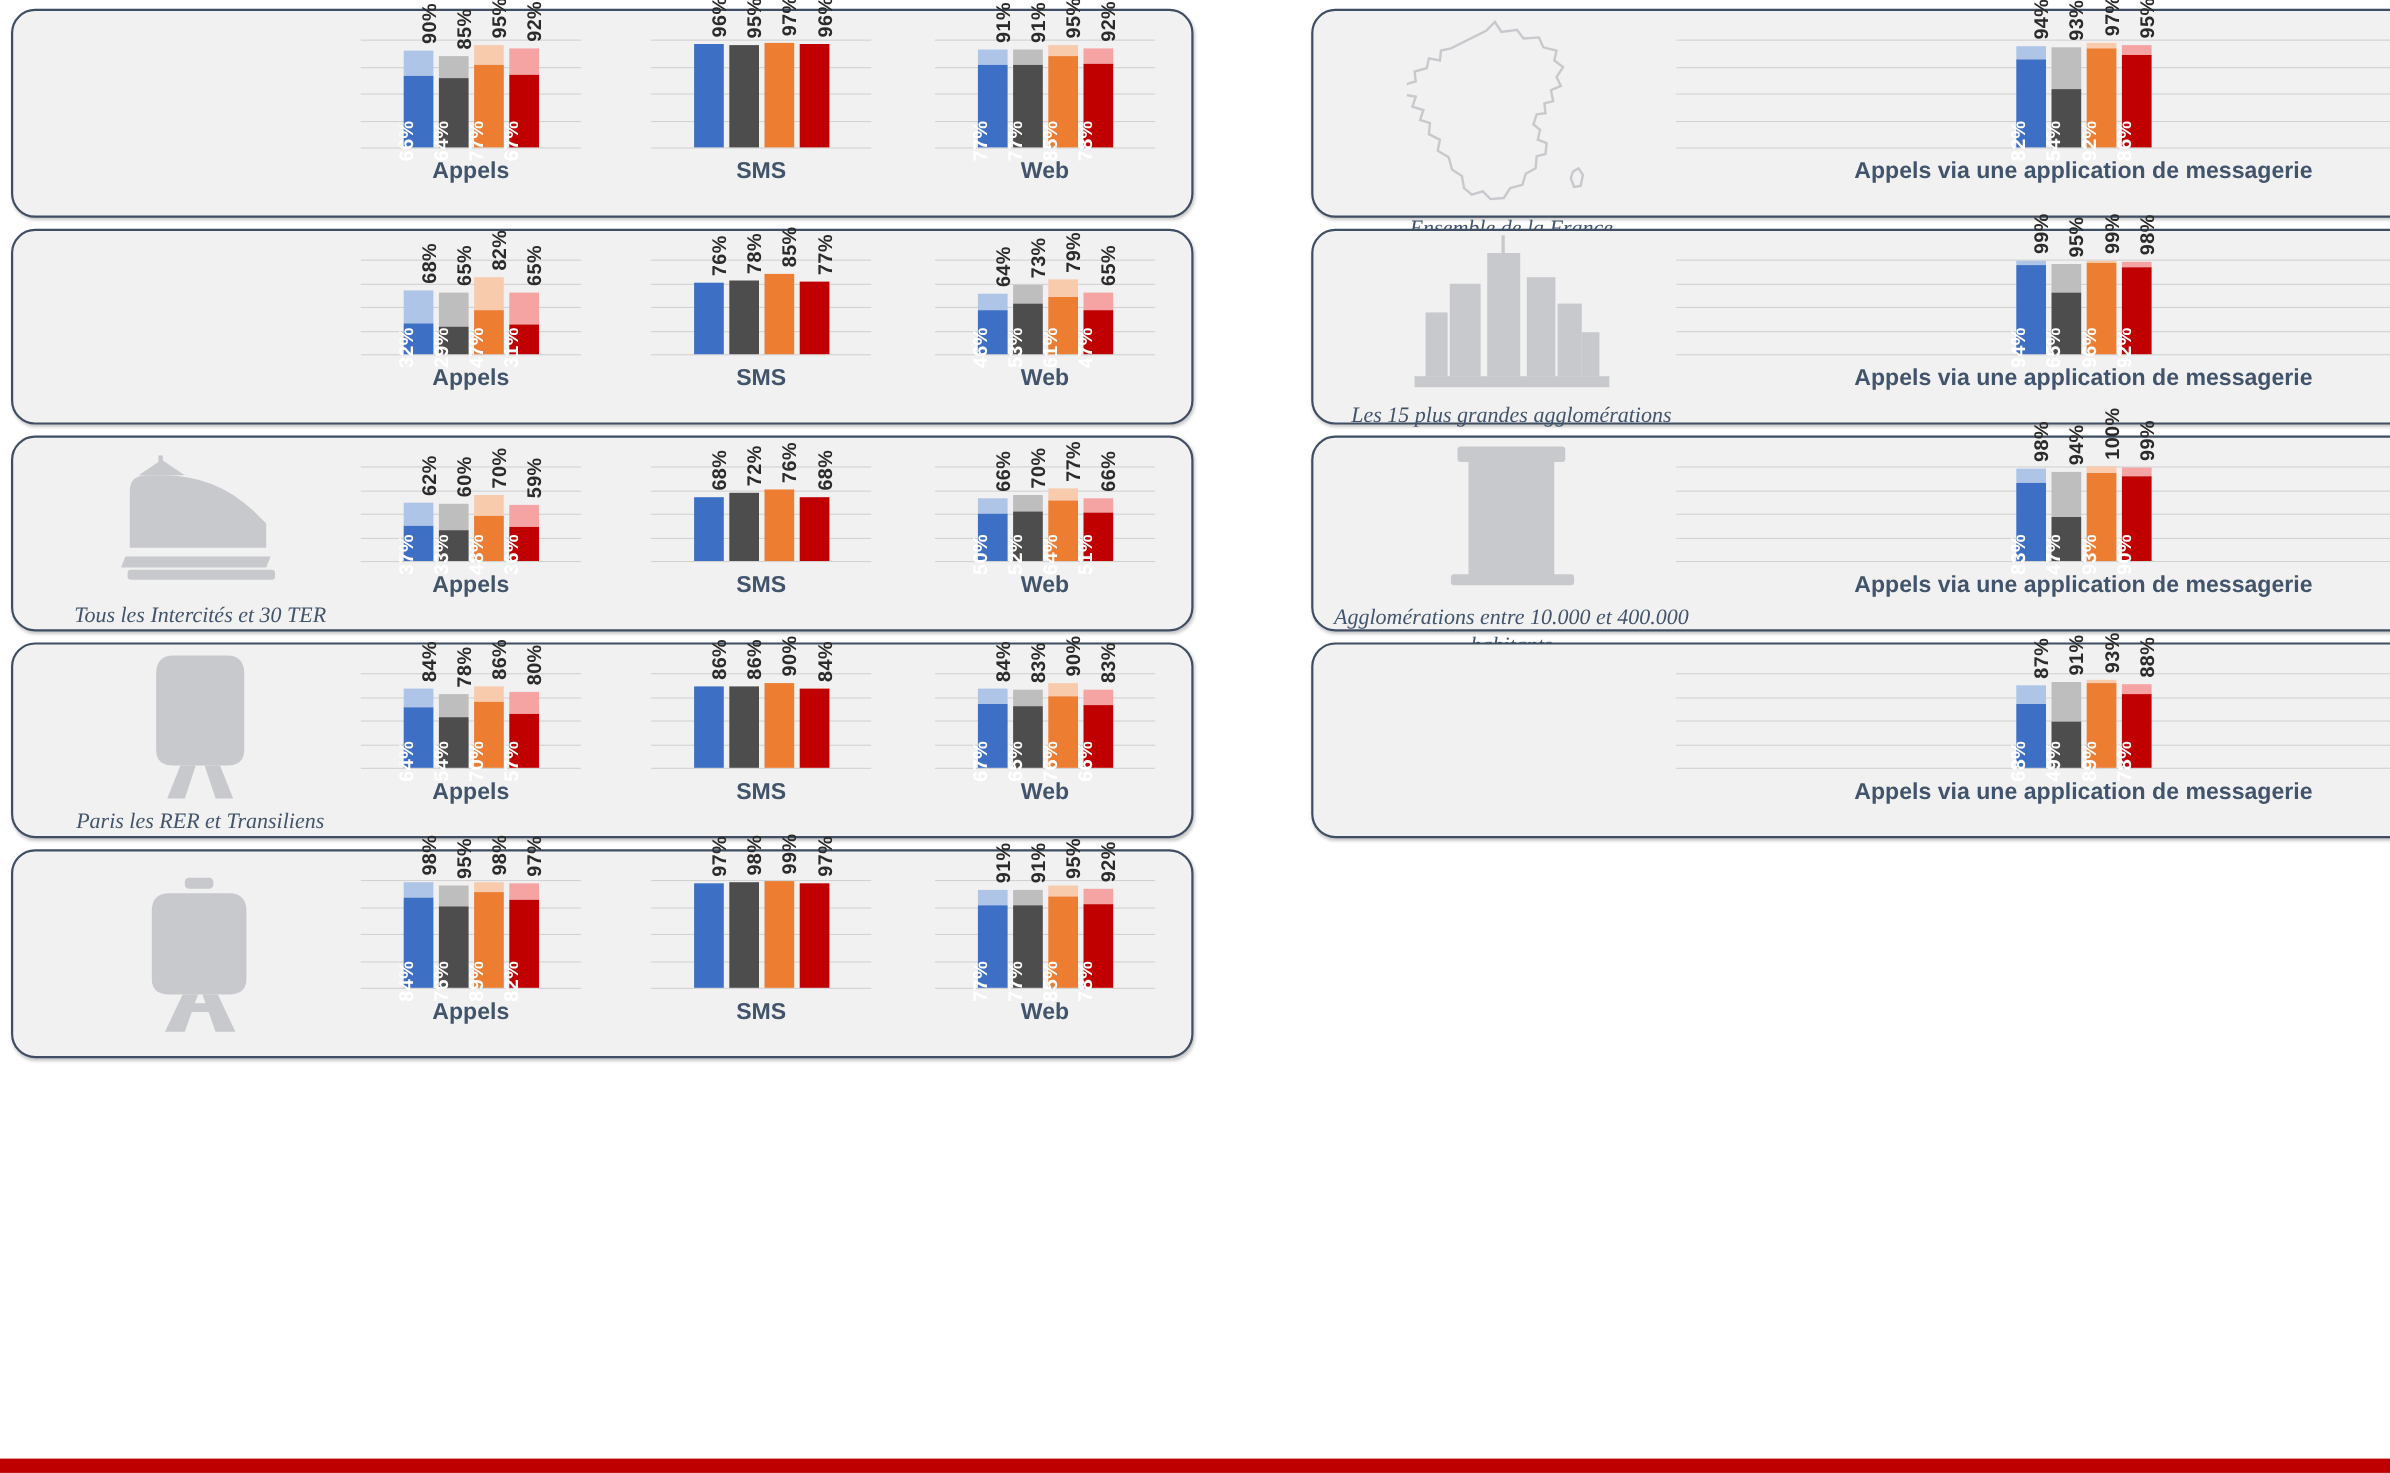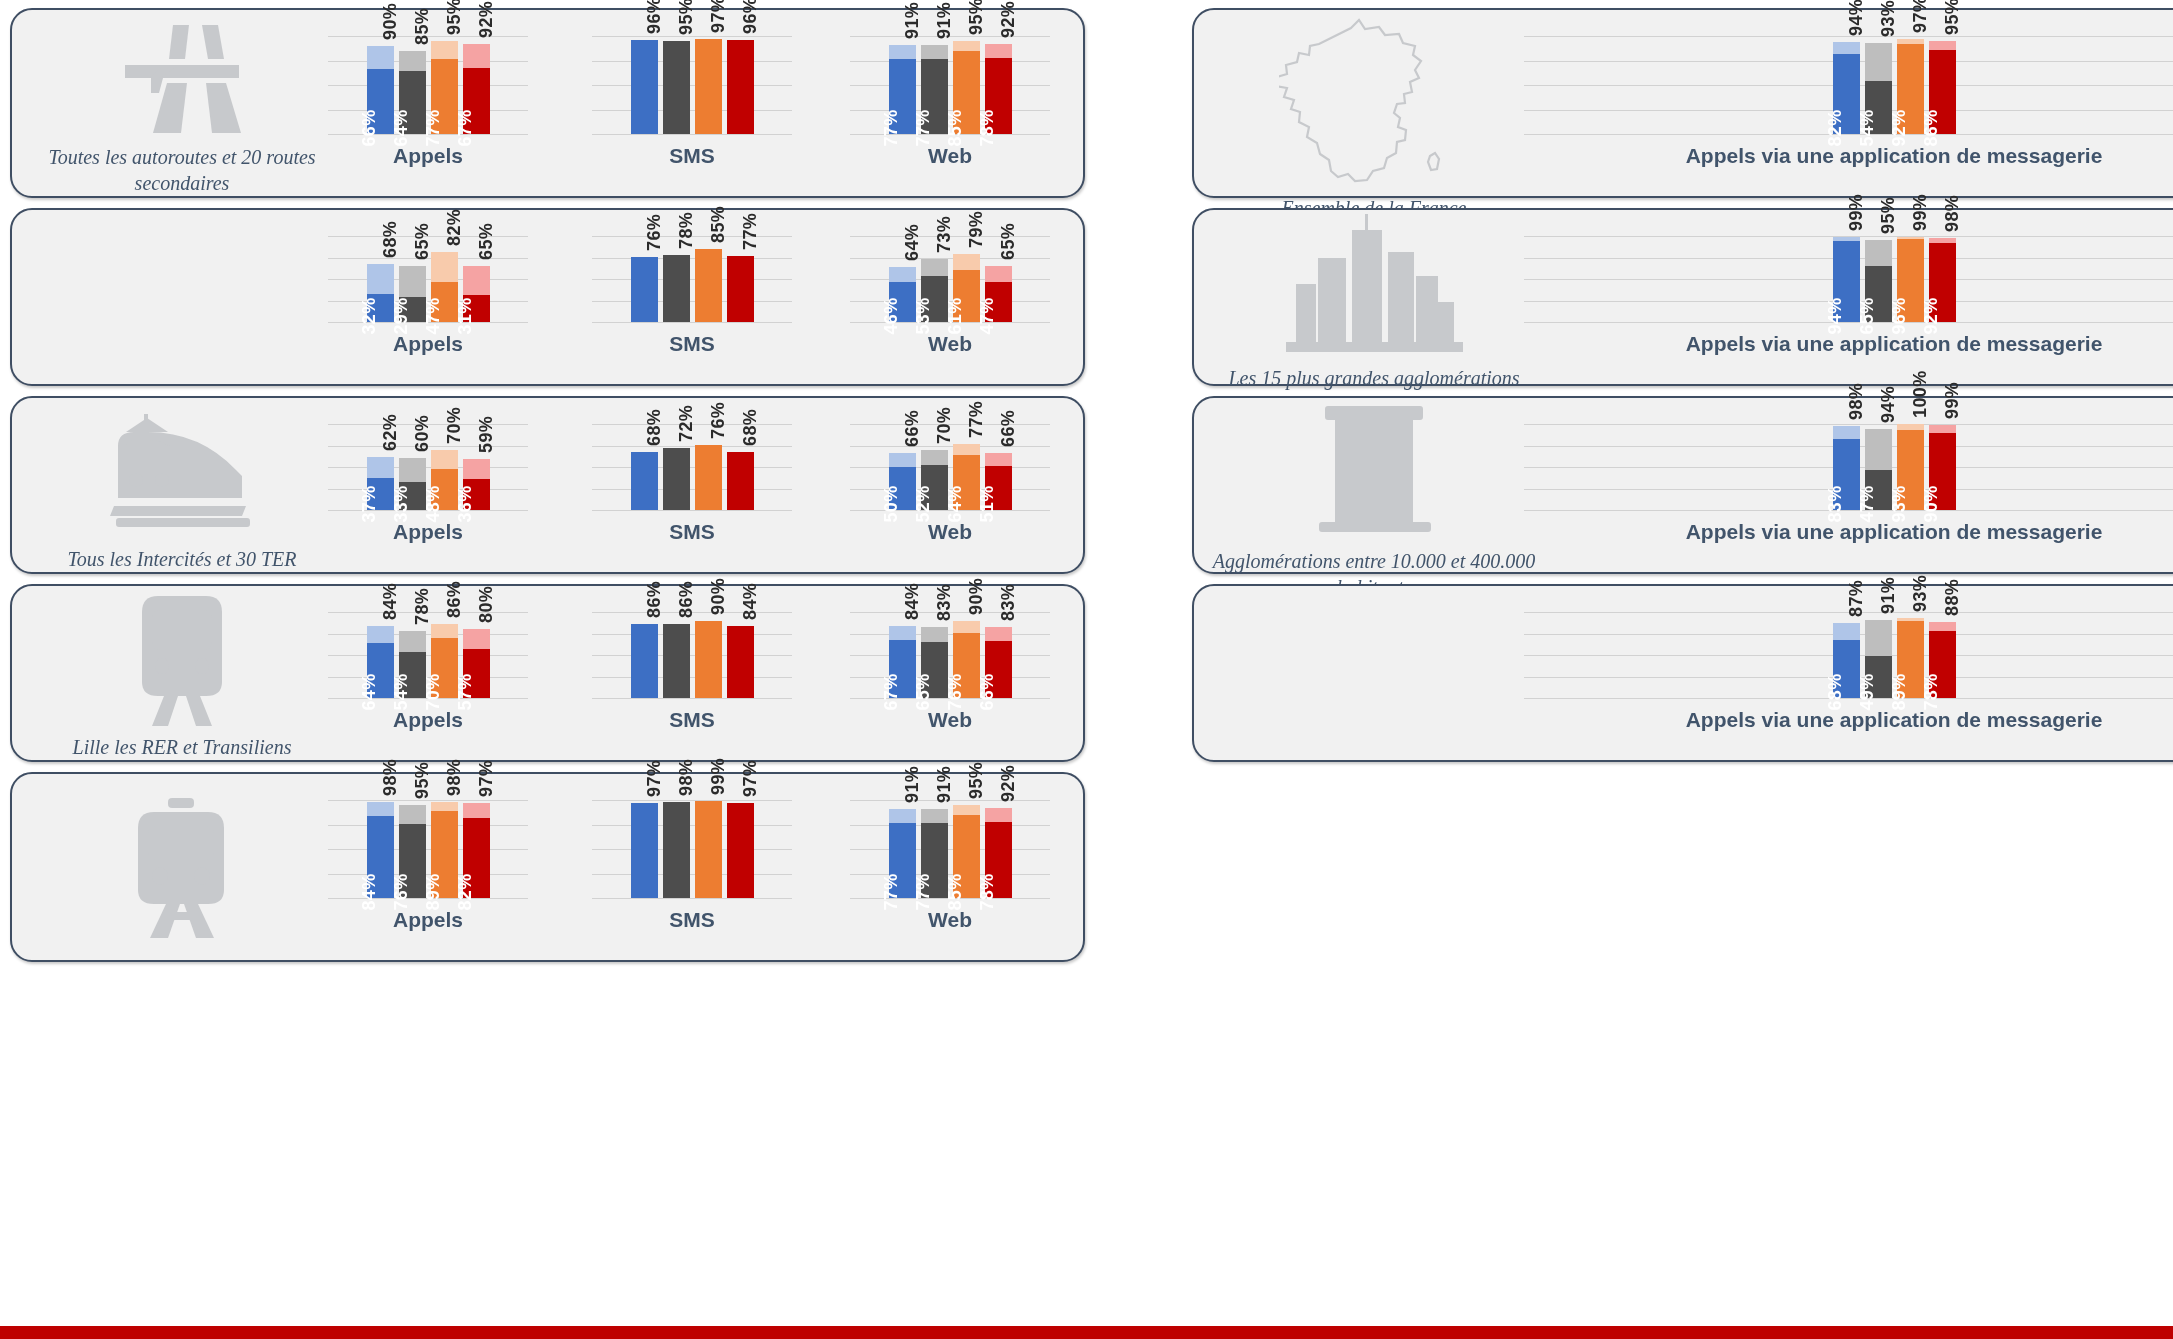--- a/index.html
+++ b/index.html
@@ -125,34 +125,20 @@
     position: absolute; left: 0; bottom: 0;
     width: 2173px; height: 13px;
     background: #BE0000;
   }
 </style>
 </head>
 <body>
 
 <div id="root">
     <div class="panel left-panel" style="top: 8px; height: 190px;">
-      <div class="idcell" style="width: 340px;">
-        <div class="iconwrap">
-          <svg class="icon" width="150" height="120" viewBox="0 0 150 120">
-      <polygon points="66,8 82,8 78,42 62,42"></polygon>
-      <polygon points="95,8 111,8 117,42 101,42"></polygon>
-      <rect x="18" y="48" width="114" height="13"></rect>
-      <polygon points="55,50 70,50 52,61 42,61"></polygon>
-      <polygon points="44,61 56,61 52,76 44,76"></polygon>
-      <polygon points="60,66 80,66 74,116 46,116"></polygon>
-      <polygon points="99,66 119,66 134,116 105,116"></polygon>
-    </svg>
-        </div>
-        <div class="caption">Toutes les autoroutes et 20 routes secondaires</div>
-      </div>
       <div class="chart-group" style="left: 316px; top: 26px; width: 200px; height: 136px;">
         <div class="plot" style="height: 98px;">
           <div class="gridline" style="top: 0px;"></div>
           <div class="gridline" style="top: 25px;"></div>
           <div class="gridline" style="top: 49px;"></div>
           <div class="gridline" style="top: 74px;"></div>
           <div class="gridline" style="top: 98px;"></div>
           <div class="bars">
             <div class="barcol c0">
               <div class="seg-top" style="height: 23.52px;">
@@ -549,21 +535,21 @@
         <div class="iconwrap">
           <svg class="icon" width="120" height="140" viewBox="0 0 120 140">
       <path d="M20 22 q0 -16 16 -16 h48 q16 0 16 16 v70 q0 14 -16 14 H36 q-16 0 -16 -14 z"></path>
       <rect x="30" y="20" width="60" height="40" rx="8" fill="#F1F1F1"></rect>
       <ellipse cx="40" cy="76" rx="7" ry="8" fill="#F1F1F1"></ellipse>
       <ellipse cx="80" cy="76" rx="7" ry="8" fill="#F1F1F1"></ellipse>
       <polygon points="42,106 56,106 46,136 30,136"></polygon>
       <polygon points="64,106 78,106 90,136 74,136"></polygon>
     </svg>
         </div>
-        <div class="caption">Lille les RER et Transiliens</div>
+        <div class="caption">Paris les RER et Transiliens</div>
       </div>
       <div class="chart-group" style="left: 316px; top: 26px; width: 200px; height: 124px;">
         <div class="plot" style="height: 86px;">
           <div class="gridline" style="top: 0px;"></div>
           <div class="gridline" style="top: 22px;"></div>
           <div class="gridline" style="top: 43px;"></div>
           <div class="gridline" style="top: 65px;"></div>
           <div class="gridline" style="top: 86px;"></div>
           <div class="bars">
             <div class="barcol c0">

